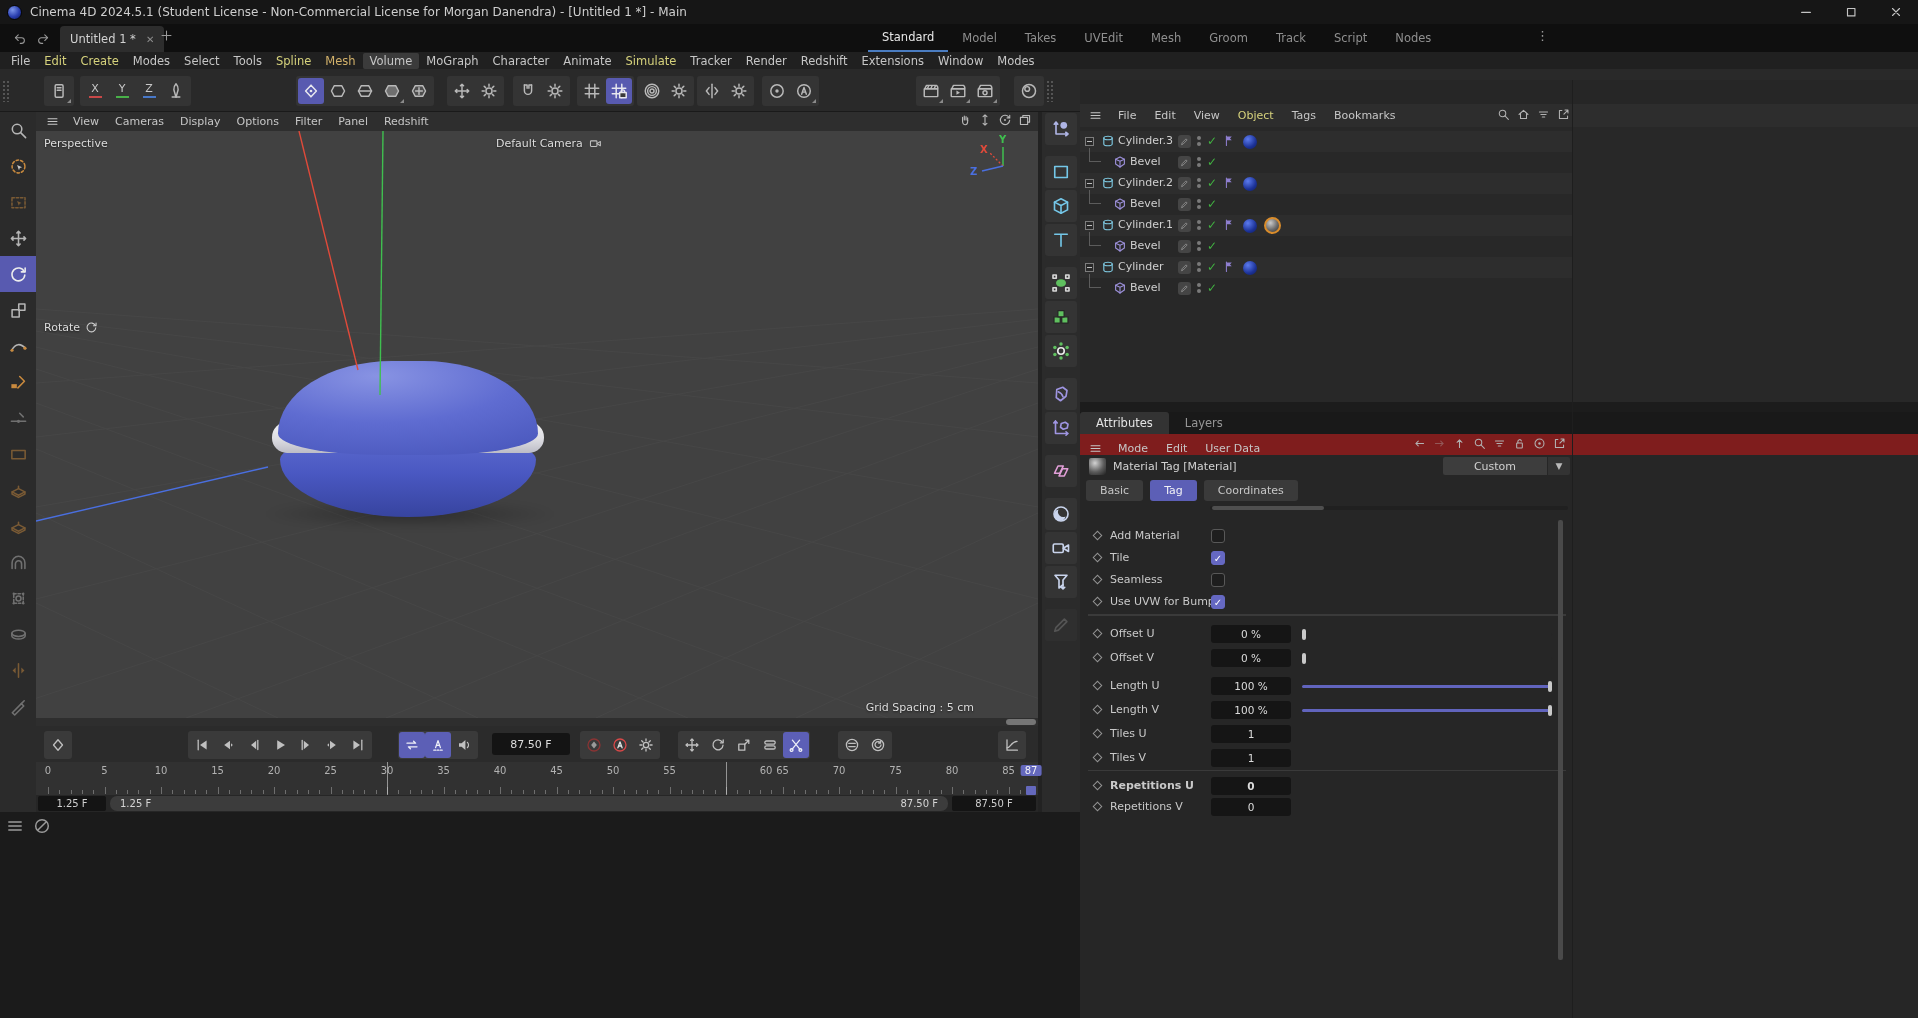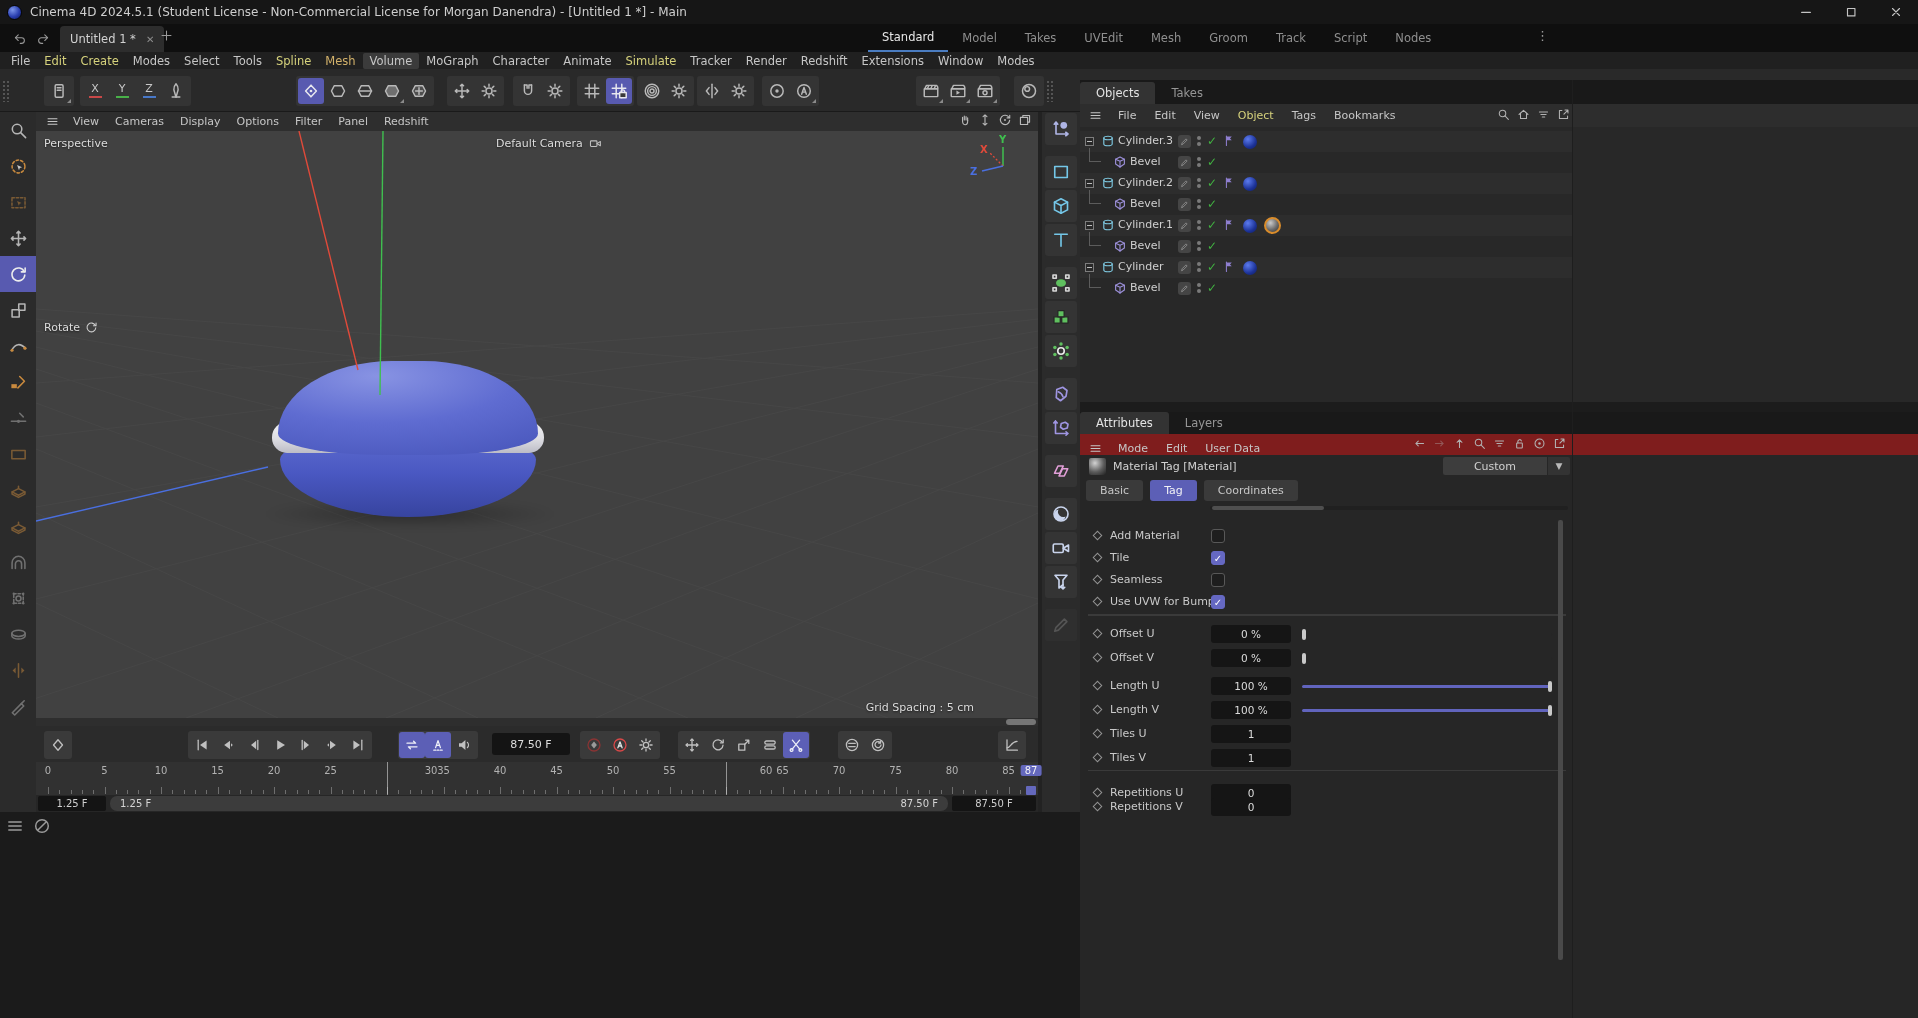--- a/index.html
+++ b/index.html
@@ -773,24 +773,20 @@
       <div class="rtool">
         <div class="tile" style="color: rgb(119, 119, 119); opacity: 0.55;">
           <svg viewBox="0 0 16 16" width="20" height="20" fill="none" stroke="currentColor" stroke-width="1.3" stroke-linecap="round" stroke-linejoin="round">
             <path d="M3 13l.9-2.9 6.8-6.8 2 2-6.8 6.8z"></path>
           </svg>
         </div>
       </div>
     </div>
 
   <div class="abs" id="rightpanel">
-    <div id="rp-tabs">
-        <div class="rptab active">Objects</div>
-        <div class="rptab">Takes</div>
-      </div>
     <div id="rp-menu">
       <div class="menuitem" style="padding:0 7px 0 9px">
           <svg viewBox="0 0 16 16" width="13" height="13" fill="none" stroke="currentColor" stroke-width="1.3" stroke-linecap="round" stroke-linejoin="round">
             <path d="M2.5 4.5h11M2.5 8h11M2.5 11.5h11"></path>
           </svg>
         </div>
       <span id="objmenuitems" style="display:flex">
           <div class="menuitem">File</div>
           <div class="menuitem">Edit</div>
           <div class="menuitem">View</div>
@@ -1159,21 +1155,21 @@
           <div class="pdiamond"></div>
           <div class="plabel">Tiles U</div>
           <div class="pfield">1</div>
         </div>
         <div class="prow" style="top: 237px;">
           <div class="pdiamond"></div>
           <div class="plabel">Tiles V</div>
           <div class="pfield">1</div>
         </div>
         <div class="pdivider" style="top: 258px;"></div>
-        <div class="prow" style="top: 272px;">
+        <div class="prow" style="top: 265px; font-weight: bold;">
           <div class="pdiamond"></div>
           <div class="plabel">Repetitions U</div>
           <div class="pfield">0</div>
         </div>
         <div class="prow" style="top: 286px;">
           <div class="pdiamond"></div>
           <div class="plabel">Repetitions V</div>
           <div class="pfield">0</div>
         </div>
         <div class="pdivider" style="top: 103px;"></div>
@@ -1420,21 +1416,21 @@
         <div class="tick" style="left: 961.2px; height: 4px;"></div>
         <div class="tick" style="left: 972.5px; height: 7px;"></div>
         <div class="tick" style="left: 983.8px; height: 4px;"></div>
         <div class="tick" style="left: 995.1px; height: 4px;"></div>
         <div class="rnum" style="left: 12px;">0</div>
         <div class="rnum" style="left: 68.5px;">5</div>
         <div class="rnum" style="left: 125px;">10</div>
         <div class="rnum" style="left: 181.5px;">15</div>
         <div class="rnum" style="left: 238px;">20</div>
         <div class="rnum" style="left: 294.5px;">25</div>
-        <div class="rnum" style="left: 351px; margin-left: 44px;">30</div>
+        <div class="rnum" style="left: 351px;">30</div>
         <div class="rnum" style="left: 407.5px;">35</div>
         <div class="rnum" style="left: 464px;">40</div>
         <div class="rnum" style="left: 520.5px;">45</div>
         <div class="rnum" style="left: 577px;">50</div>
         <div class="rnum" style="left: 633.5px;">55</div>
         <div class="rnum" style="left: 730px;">60</div>
         <div class="rnum" style="left: 746.5px;">65</div>
         <div class="rnum" style="left: 803px;">70</div>
         <div class="rnum" style="left: 859.5px;">75</div>
         <div class="rnum" style="left: 916px;">80</div>

